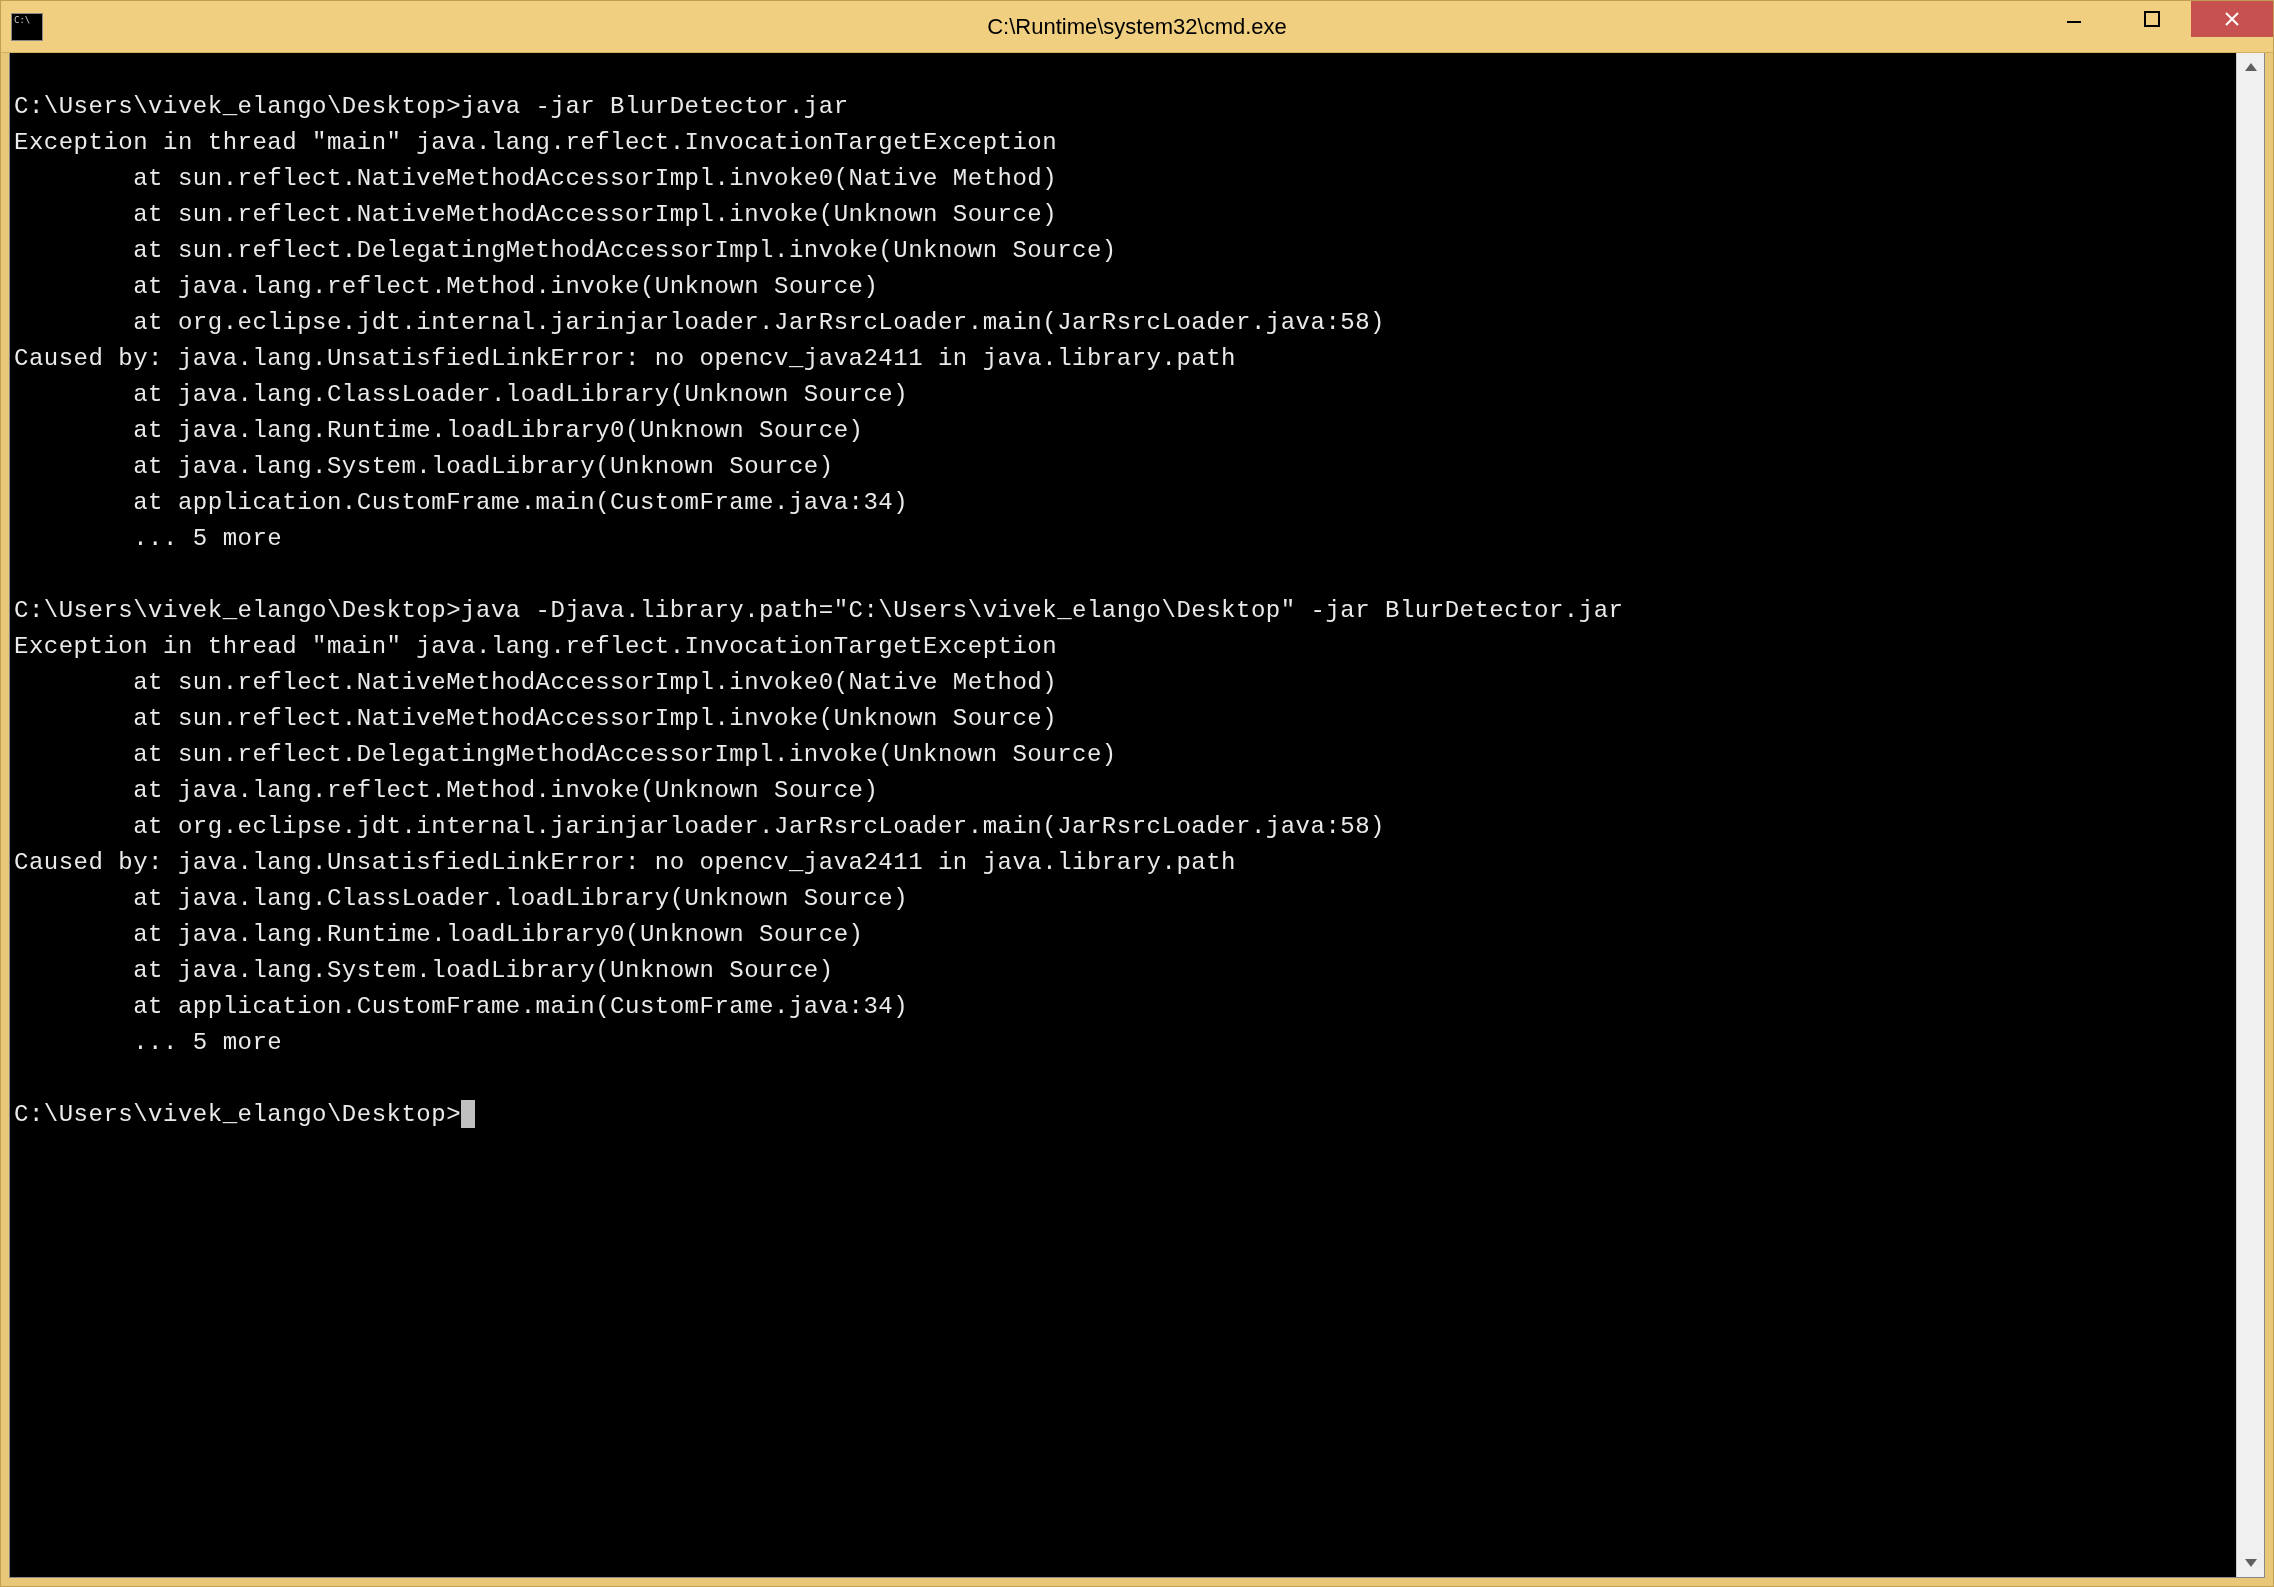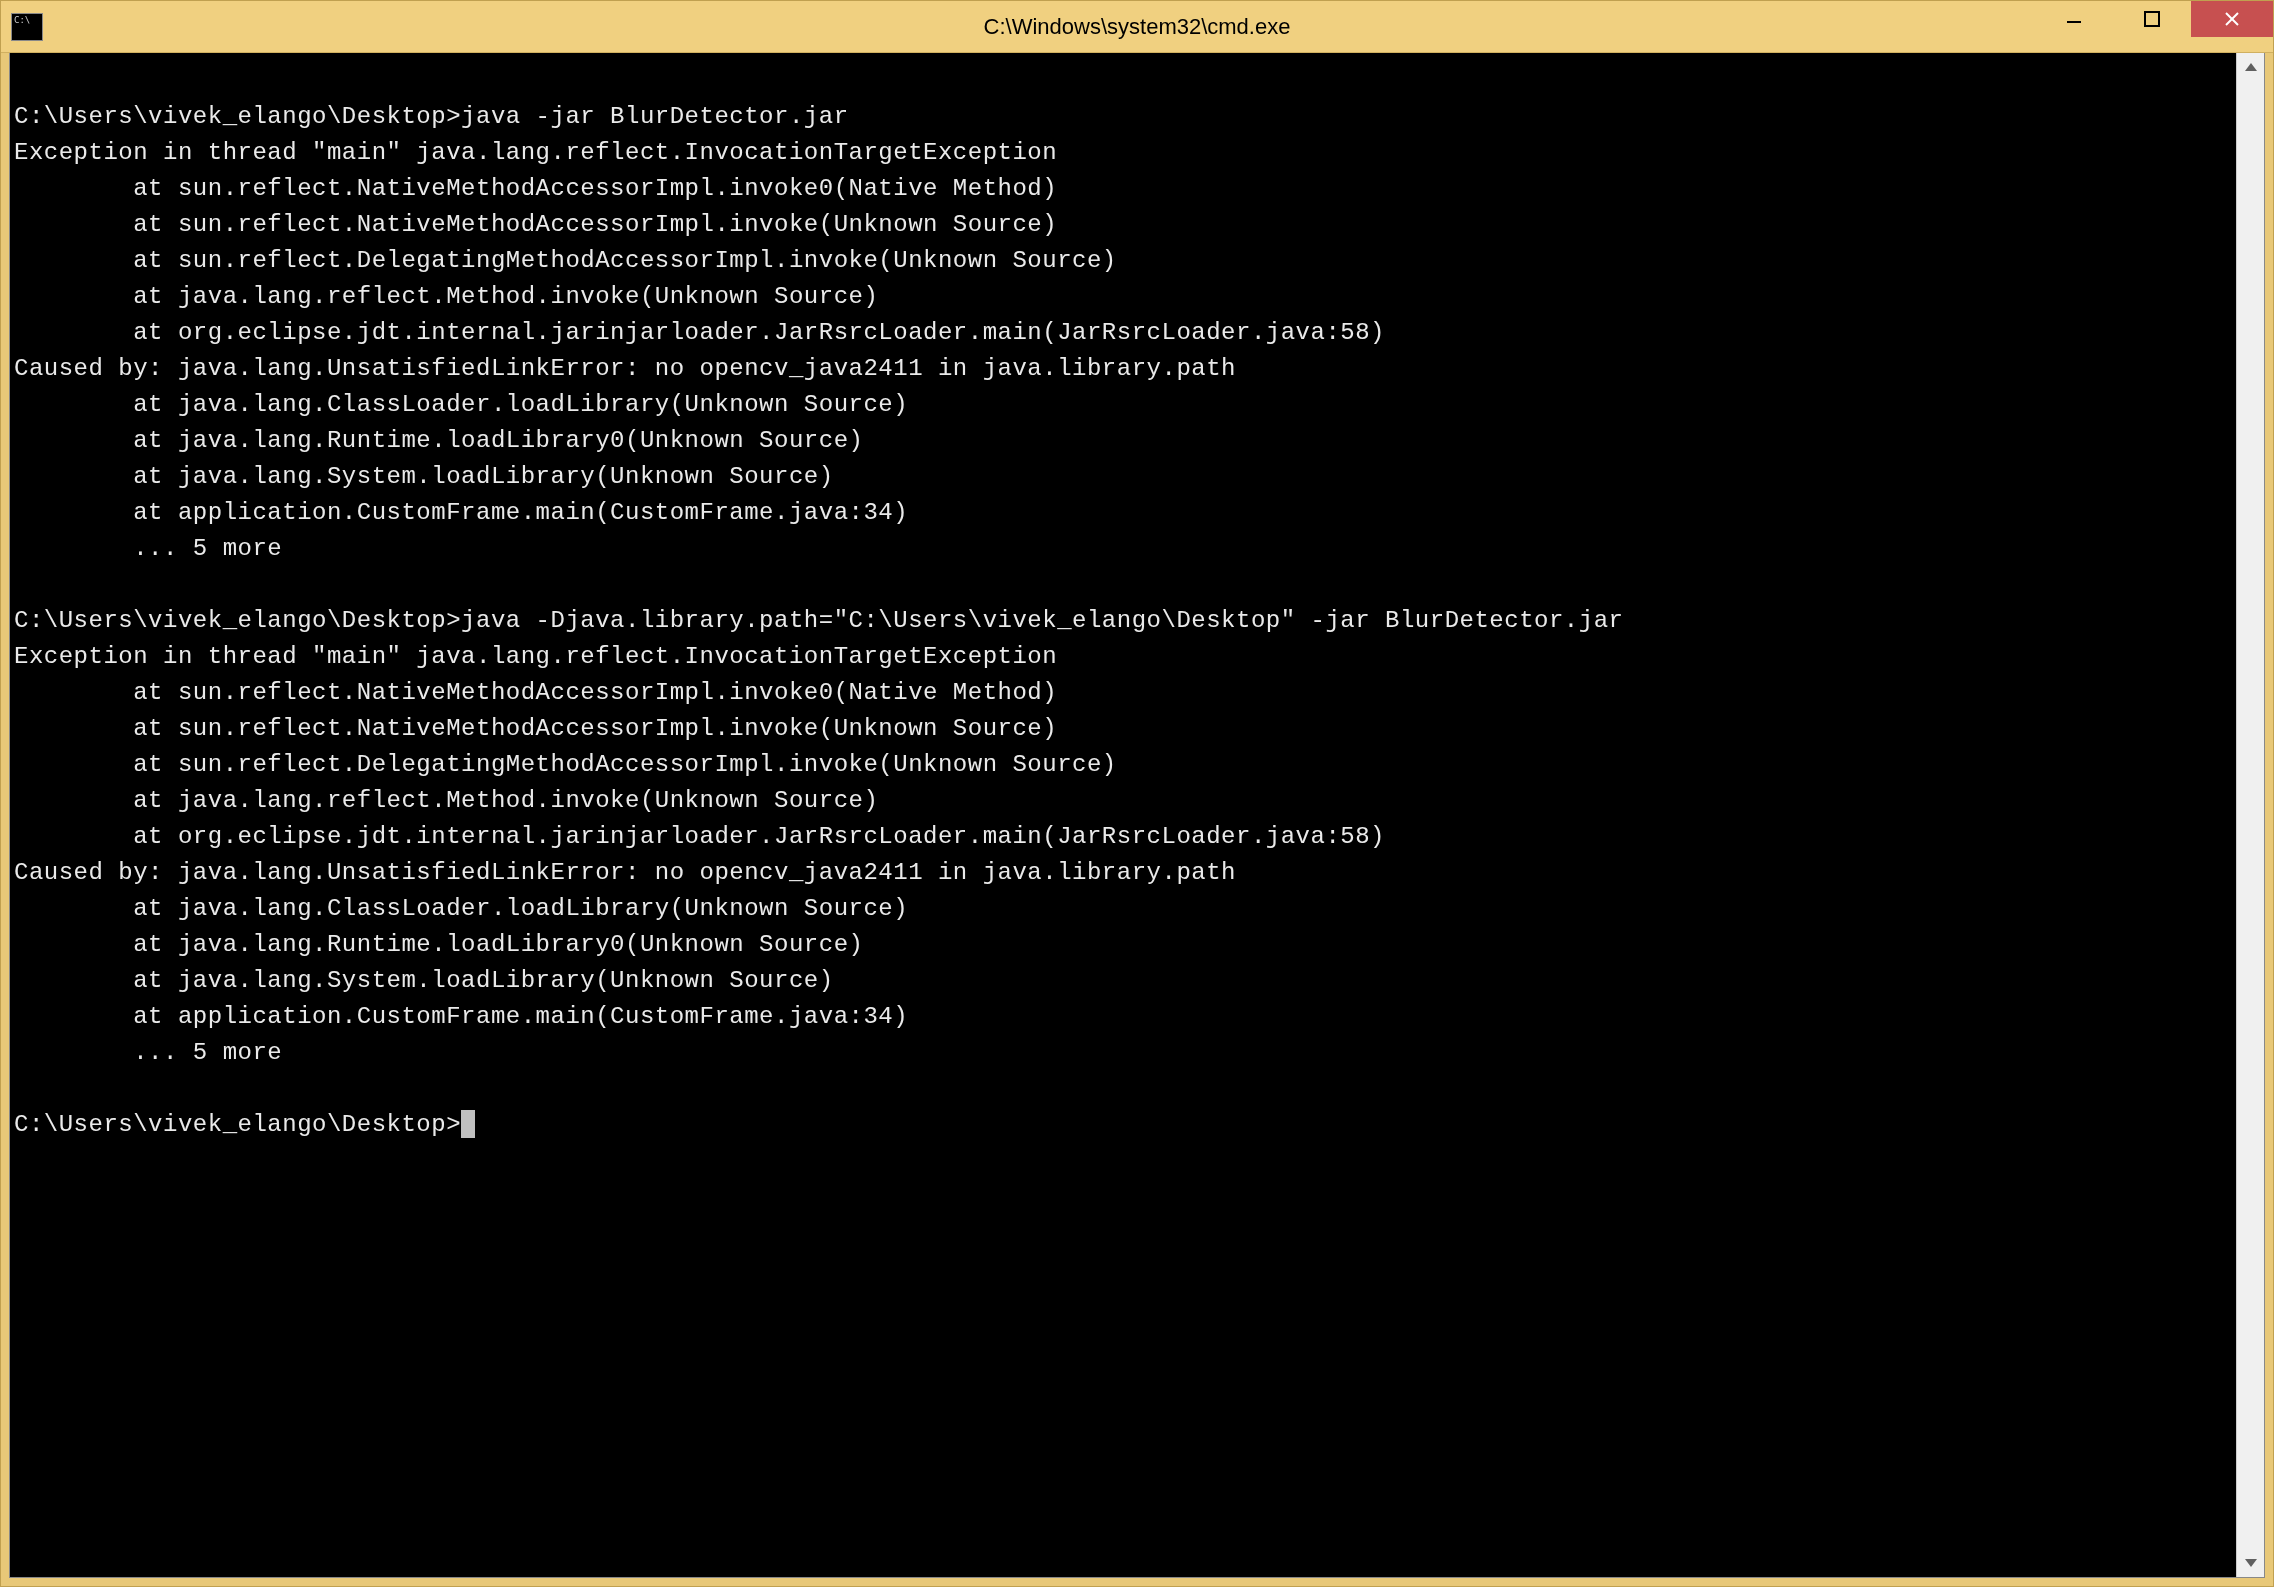--- a/index.html
+++ b/index.html
@@ -89,21 +89,21 @@
       border-top: none;
       margin: 0 8px 8px 8px;
     }
     .terminal {
       flex: 1;
       background: #000;
       color: #eaeaea;
       font-family: Consolas, 'Courier New', monospace;
       font-size: 24px;
       line-height: 36px;
-      padding: 10px 4px;
+      padding: 0 4px;
       white-space: pre;
       overflow: hidden;
       letter-spacing: 0.5px;
     }
     .scrollbar {
       width: 28px;
       background: #f0f0f0;
       display: flex;
       flex-direction: column;
       border-left: 1px solid #ccc;
@@ -131,21 +131,21 @@
     }
   </style>
 </head>
 <body>
 
 <div class="window">
   <div class="title-bar">
     <div class="title-icon">
       <span class="title-icon-text">C:\</span>
     </div>
-    <div class="title-text">C:\Windows\system32\cmd.exe</div>
+    <div class="title-text">C:\Runtime\system32\cmd.exe</div>
     <div class="window-controls">
       <div class="window-control minimize">
         <svg width="18" height="18" viewBox="0 0 18 18">
           <line x1="2" y1="12" x2="16" y2="12" stroke="#000" stroke-width="2"></line>
         </svg>
       </div>
       <div class="window-control maximize">
         <svg width="18" height="18" viewBox="0 0 18 18">
           <rect x="2" y="2" width="14" height="14" fill="none" stroke="#000" stroke-width="2"></rect>
         </svg>

